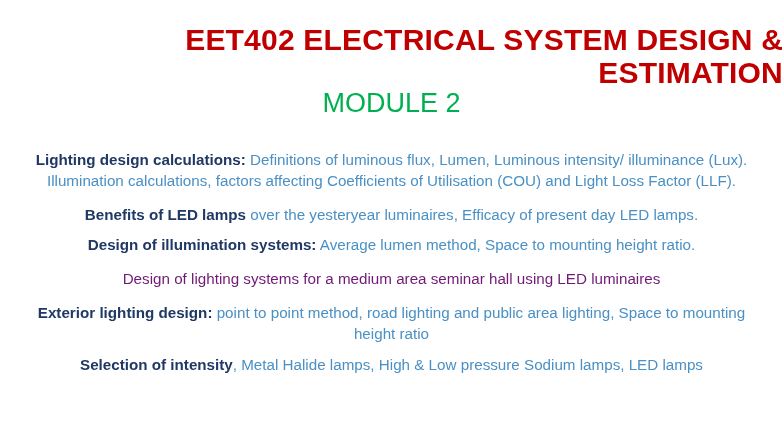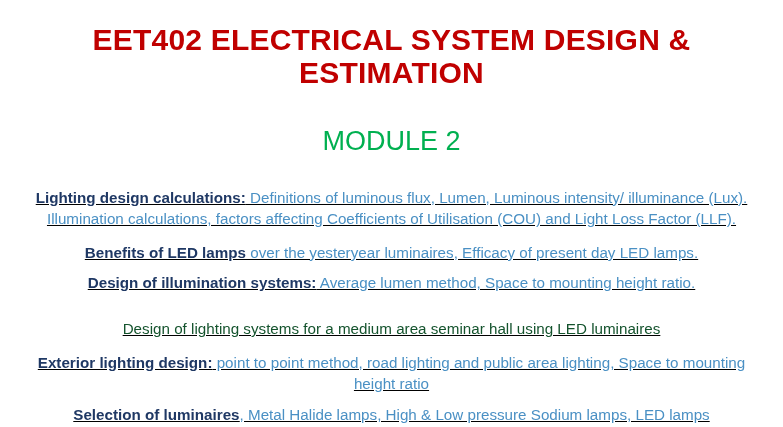--- a/index.html
+++ b/index.html
@@ -13,57 +13,55 @@
     font-family: "Liberation Sans", sans-serif;
     overflow: hidden;
   }
   .slide {
     position: relative;
     width: 783px;
     height: 427px;
     box-sizing: border-box;
   }
   .title {
-    text-align: center;
+    text-align: right;
     color: #c00000;
     font-size: 30px;
     font-weight: bold;
     letter-spacing: 0.2px;
     margin-top: 23px;
     line-height: 1.1;
   }
   .subtitle {
     text-align: center;
     color: #00b050;
     font-size: 27px;
-    margin-top: 38px;
     line-height: 1.1;
   }
   .body {
     margin-top: 30px;
     padding: 0 28px;
-    text-decoration: underline;
   }
   .para {
     text-align: center;
     font-size: 15.2px;
     color: #4a90c4;
     line-height: 1.42;
     margin-bottom: 9px;
   }
   .para .lead {
     color: #1f3864;
     font-weight: bold;
   }
   .para.plain {
-    color: #14532d;
+    color: #701a75;
   }
   .p1 { margin-bottom: 12px; }
   .p2 { }
-  .p3 { margin-bottom: 24px; }
+  .p3 { margin-bottom: 12px; }
   .p4 { margin-bottom: 12px; }
   .p5 { }
 </style>
 </head>
 <body>
 
 <div class="slide">
 
   <div class="title">EET402 ELECTRICAL SYSTEM DESIGN &amp; ESTIMATION</div>
 
@@ -74,17 +72,17 @@
     <div class="para p1"><span class="lead">Lighting design calculations:</span><span> Definitions of luminous flux, Lumen, Luminous intensity/ illuminance (Lux). Illumination calculations, factors affecting Coefficients of Utilisation (COU) and Light Loss Factor (LLF).</span></div>
 
     <div class="para p2"><span class="lead">Benefits of LED lamps</span><span> over the yesteryear luminaires, Efficacy of present day LED lamps.</span></div>
 
     <div class="para p3"><span class="lead">Design of illumination systems:</span><span>  Average lumen method, Space to mounting height ratio.</span></div>
 
     <div class="para plain p4"><span>Design of lighting systems for a medium area seminar hall using LED luminaires</span></div>
 
     <div class="para p5"><span class="lead">Exterior lighting design:</span><span> point to point method, road lighting and public area lighting, Space to mounting height ratio</span></div>
 
-    <div class="para"><span class="lead">Selection of luminaires</span><span>, Metal Halide lamps, High &amp; Low pressure Sodium lamps, LED lamps</span></div>
+    <div class="para"><span class="lead">Selection of intensity</span><span>, Metal Halide lamps, High &amp; Low pressure Sodium lamps, LED lamps</span></div>
 
   </div>
 
 </div>
 
 </body></html>

